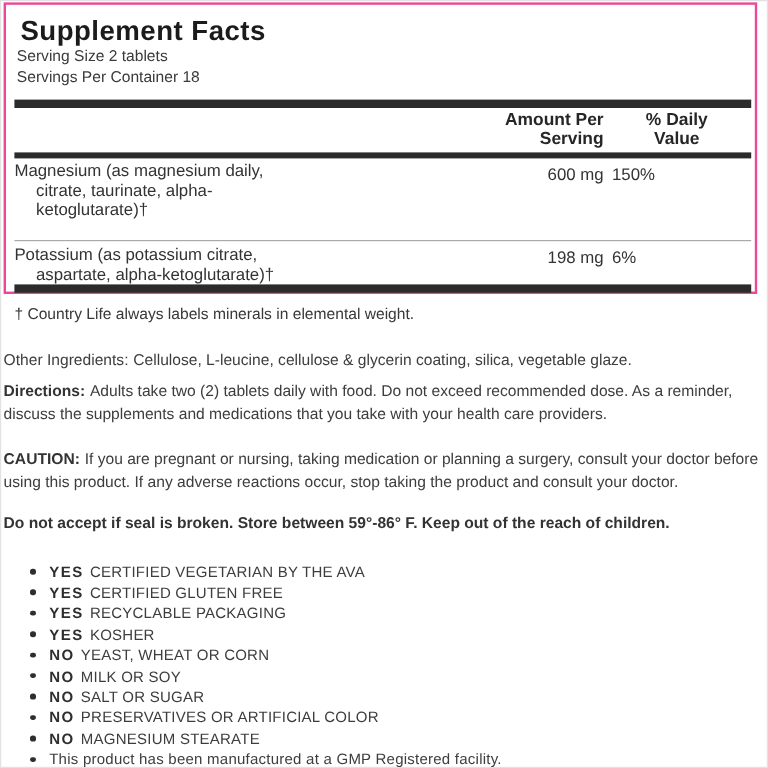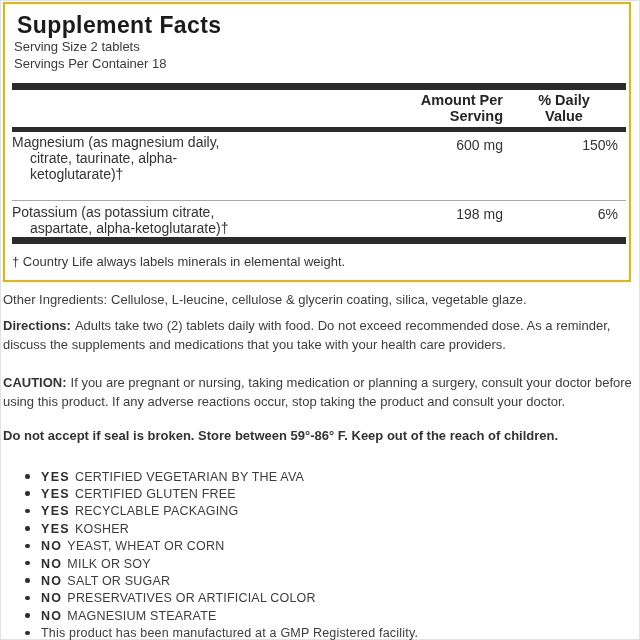--- a/index.html
+++ b/index.html
@@ -8,22 +8,22 @@
     position:relative;
     background:#ffffff;
     font-family:"Liberation Sans", sans-serif;
     color:#3a3a3a;
     overflow:hidden;
   }
   .page-frame { position:absolute; inset:0; border:1px solid #e2e2e2; pointer-events:none; }
 
   
   .sf-box {
-    position:absolute; left:3px; top:2px; width:628px; height:280px;
-    border:2px solid #eab308; background:#fff;
+    position:absolute; left:3px; top:2px; width:628px; height:243px;
+    border:2px solid #ec4899; background:#fff;
   }
   .sf-box > div { position:absolute; }
   .sf-title { left:12px; top:8px; font-size:23px; font-weight:bold; color:#1b1b1b; letter-spacing:0.4px; }
   .sf-sub1  { left:9px; top:35px; font-size:13px; }
   .sf-sub2  { left:9px; top:52px; font-size:13px; }
   .bar-thick { left:7px; width:614px; height:7px; background:#2b2b2b; }
   .bar-top { top:79px; }
   .bar-bottom { top:233px; }
   .bar-med { left:7px; width:614px; height:5px; top:123px; background:#2b2b2b; }
   .divider-thin { left:7px; width:614px; height:1px; top:196px; background:#a9a9a9; }
@@ -31,21 +31,21 @@
   .hdr-amount { left:386px; top:89px; width:112px; text-align:right;
     font-size:14.5px; font-weight:bold; color:#262626; line-height:15.5px; }
   .hdr-daily  { left:526px; top:89px; width:66px; text-align:center;
     font-size:14.5px; font-weight:bold; color:#262626; line-height:15.5px; }
 
   .nutrient { font-size:14px; line-height:15.8px; color:#333333; }
   .nutrient .indent { padding-left:18px; }
   .row1-name { left:7px; top:131px; }
   .row2-name { left:7px; top:201px; }
   .cell-amount { left:345px; width:153px; text-align:right; font-size:14px; color:#333333; }
-  .cell-daily  { left:505px; width:108px; text-align:right; font-size:14px; color:#333333; }
+  .cell-daily  { left:505px; width:108px; text-align:left; font-size:14px; color:#333333; }
   .row1-cells { top:133px; }
   .row2-cells { top:202px; }
   .sf-footnote { left:7px; top:250px; font-size:13px; color:#383838; }
 
   
   .para { position:absolute; left:3px; width:636px; font-size:13px; line-height:19px; color:#3d3d3d; }
   .p-other { top:290px; }
   .p-directions { top:316px; }
   .p-caution { top:373px; }
   .p-storage { top:426px; width:600px; font-weight:bold; color:#333333; line-height:19.5px; }

